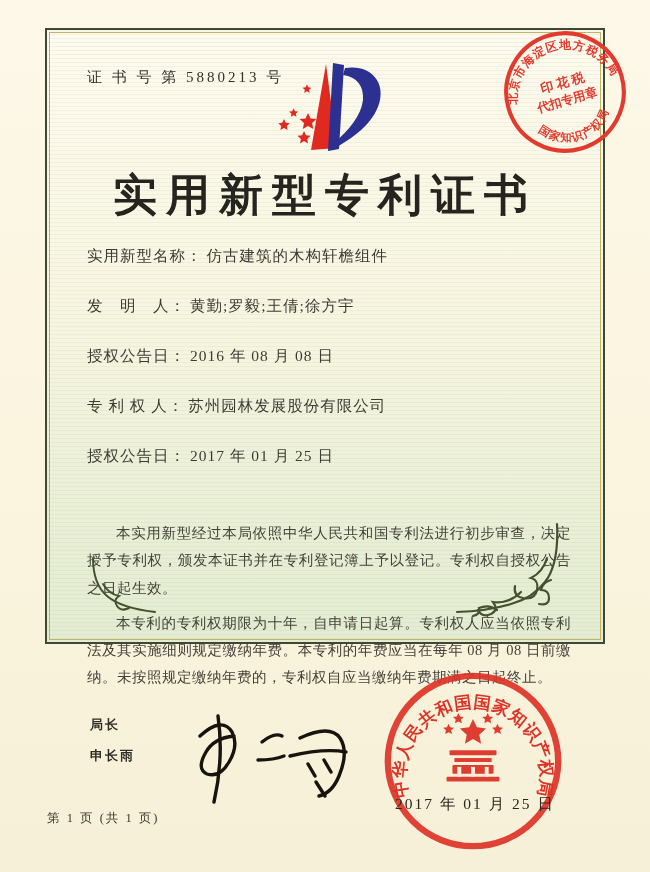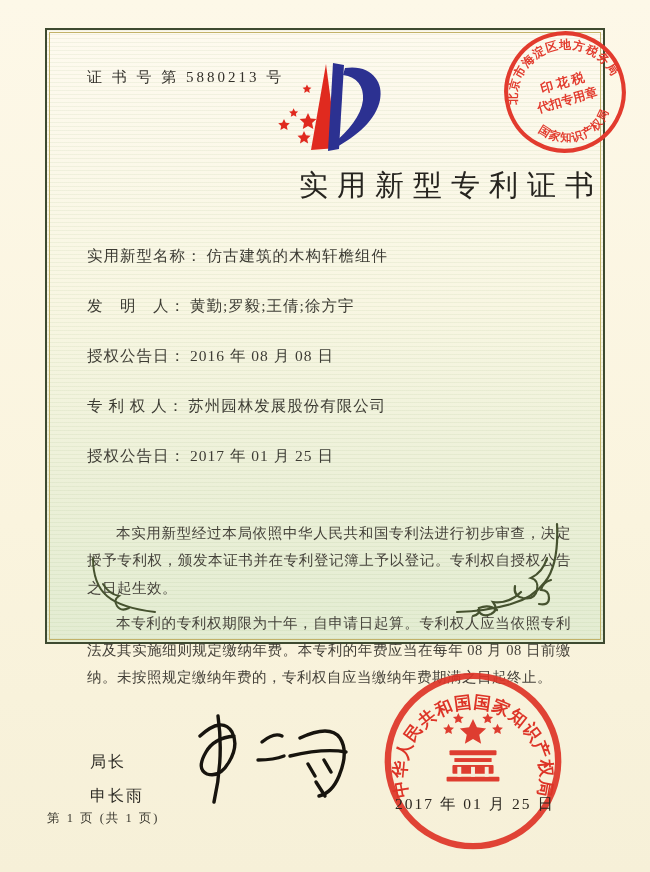--- a/index.html
+++ b/index.html
@@ -16,34 +16,34 @@
     border:2px solid #3e4a30;
     background:
       repeating-linear-gradient(180deg, rgba(140,170,110,0.10) 0 1px, rgba(0,0,0,0) 1px 4px),
       linear-gradient(180deg,#fefaef 0%,#f8f6e2 45%,#ecf0d8 75%,#e3ecd2 100%);
     box-sizing:border-box;
   }
   .frame-inner{position:absolute;inset:2px;border:1px solid #c2b269;pointer-events:none;}
   .cert-no{position:absolute;left:40px;top:38px;font-size:15px;letter-spacing:3px;color:#33312a;}
   .logo{position:absolute;left:224px;top:26px;width:116px;height:106px;}
   .title{
-    position:absolute;left:0;top:136px;width:100%;text-align:right;
-    font-size:29px;font-weight:normal;letter-spacing:9px;color:#26241f;
+    position:absolute;left:0;top:136px;width:100%;text-align:center;
+    font-size:44px;font-weight:bold;letter-spacing:9px;color:#26241f;
   }
   .fields{position:absolute;left:40px;top:216px;width:480px;font-size:15.5px;color:#3d3c34;}
   .field-row{margin-bottom:29px;white-space:nowrap;}
   .field-row .lbl{letter-spacing:1px;}
   .field-row .val{margin-left:4px;letter-spacing:1px;}
   .body-text{
     position:absolute;left:32px;top:482px;width:500px;
     font-size:14.5px;line-height:1.88;color:#45423a;text-align:justify;
   }
   .body-text p{margin:8px;text-indent:2em;letter-spacing:0.5px;}
-  .sig-block{position:absolute;left:43px;top:722px;font-family:"Liberation Sans","DejaVu Sans",sans-serif;
-    font-size:16px;font-weight:normal;color:#2e2c26;}
+  .sig-block{position:absolute;left:43px;top:686px;font-family:"Liberation Sans","DejaVu Sans",sans-serif;
+    font-size:13px;font-weight:bold;color:#2e2c26;}
   .sig-block div{margin-bottom:13px;letter-spacing:2px;}
   .signature-svg{position:absolute;left:115px;top:668px;}
   .seal-main{position:absolute;left:333px;top:638px;width:186px;height:186px;}
   .seal-date{
     position:absolute;left:348px;top:764px;font-size:15.5px;letter-spacing:2px;
     color:#2b2720;white-space:nowrap;
   }
   .footer{
     position:absolute;left:0;top:780px;width:100%;
     font-size:12.5px;letter-spacing:2px;color:#3a382f;

